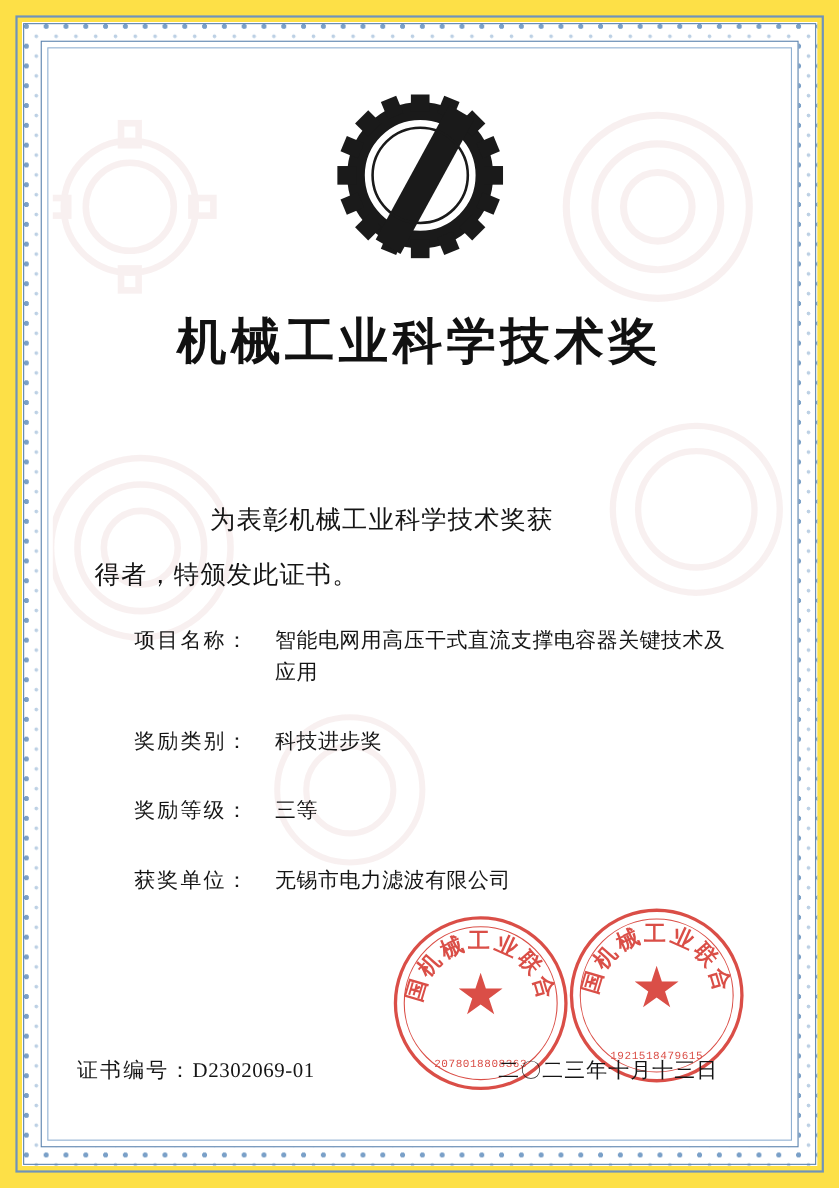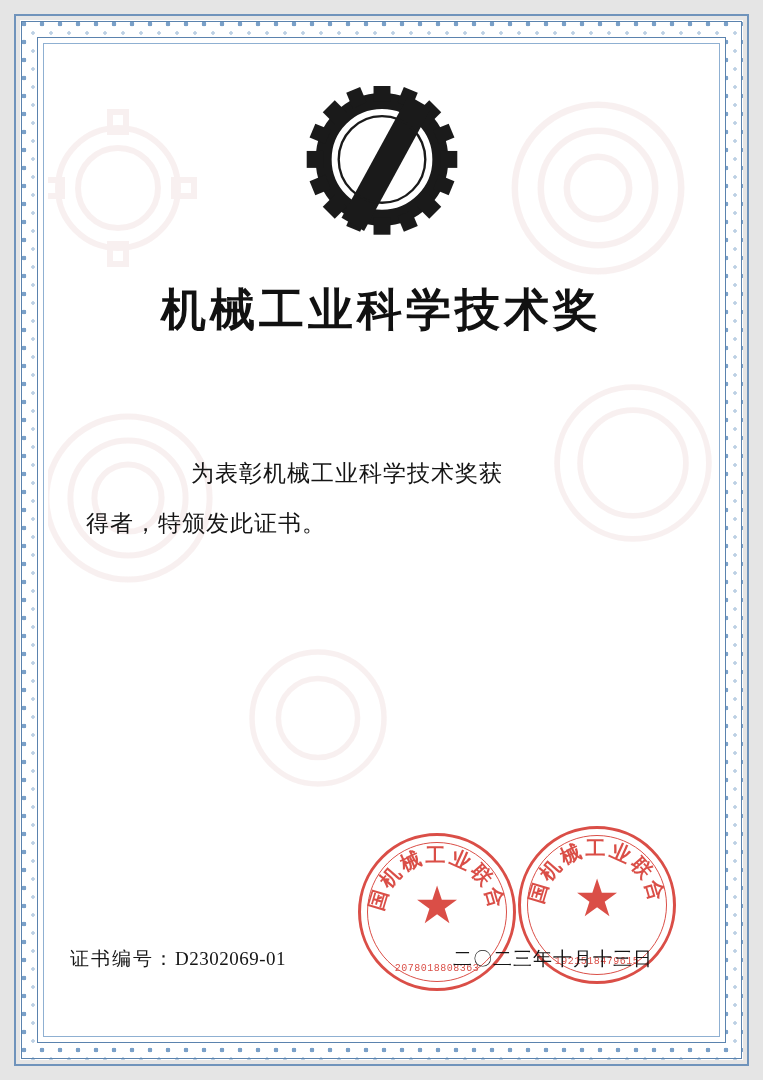--- a/index.html
+++ b/index.html
@@ -14,21 +14,21 @@
     overflow: hidden;
     position: relative;
   }
 
   .certificate {
     position: absolute;
     left: 0;
     top: 0;
     width: 763px;
     height: 1080px;
-    background: #e5e5e5;
+    background: #fde047;
     box-sizing: border-box;
     text-decoration: underline;
   }
 
   
   .border-outer {
     position: absolute;
     left: 14px;
     top: 14px;
     right: 14px;
@@ -170,21 +170,21 @@
   .field-value {
     flex: 1;
     font-size: 19px;
     line-height: 29px;
     color: #151515;
     letter-spacing: 0.5px;
   }
 
   .footer {
     position: absolute;
-    bottom: 60px;
+    bottom: 46px;
     left: 22px;
     right: 10px;
     display: flex;
     align-items: flex-end;
     justify-content: space-between;
   }
   .cert-no {
     font-size: 19px;
     color: #151515;
     letter-spacing: 1px;
@@ -340,20 +340,38 @@
       <circle cx="100" cy="78" r="46" fill="none" stroke="#1a1a1a" stroke-width="2.5"></circle>
     </svg>
 
     <div class="title-main">机械工业科学技术奖</div>
 
     <div class="citation">
       <div class="line1">为表彰机械工业科学技术奖获</div>
       <div class="line2">得者，特颁发此证书。</div>
     </div>
 
+    <div class="fields">
+      <div class="field-row">
+        <div class="field-label">项目名称：</div>
+        <div class="field-value">智能电网用高压干式直流支撑电容器关键技术及应用</div>
+      </div>
+      <div class="field-row">
+        <div class="field-label">奖励类别：</div>
+        <div class="field-value">科技进步奖</div>
+      </div>
+      <div class="field-row">
+        <div class="field-label">奖励等级：</div>
+        <div class="field-value">三等</div>
+      </div>
+      <div class="field-row">
+        <div class="field-label">获奖单位：</div>
+        <div class="field-value">无锡市电力滤波有限公司</div>
+      </div>
+    </div>
 
     <div class="seal seal-1">
       <div class="seal-inner-ring"></div>
       <svg class="seal-arc-text" viewBox="0 0 152 152">
         <defs>
           <path id="arc1" d="M 22,80 A 54,54 0 0 1 130,80"></path>
         </defs>
         <text font-size="20" letter-spacing="3">
           <textPath href="#arc1" startOffset="50%" text-anchor="middle">中国机械工业联合会</textPath>
         </text>

